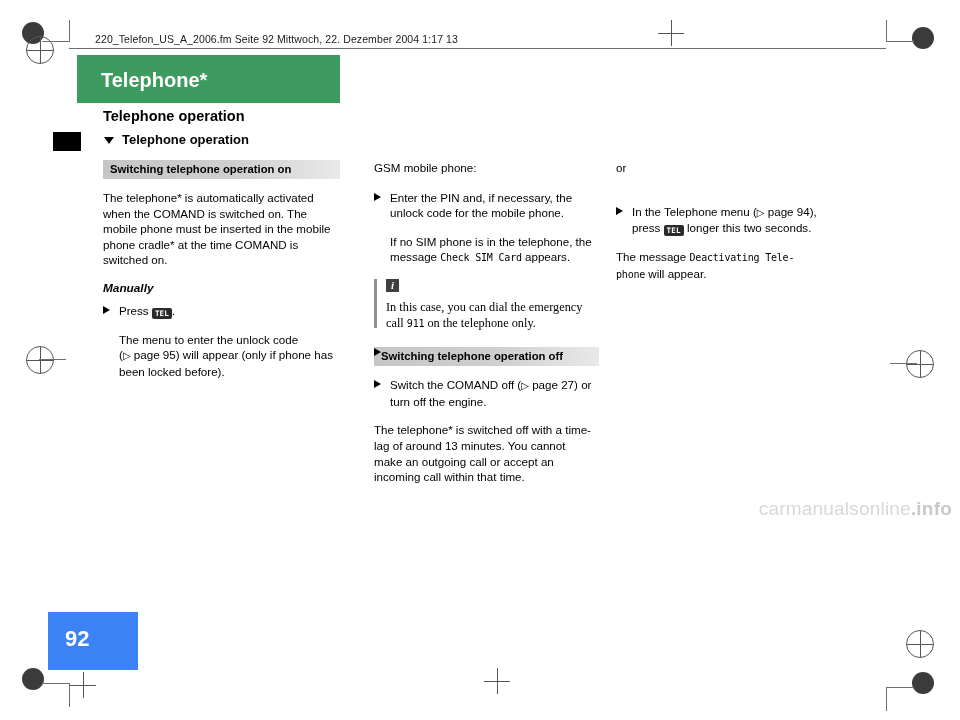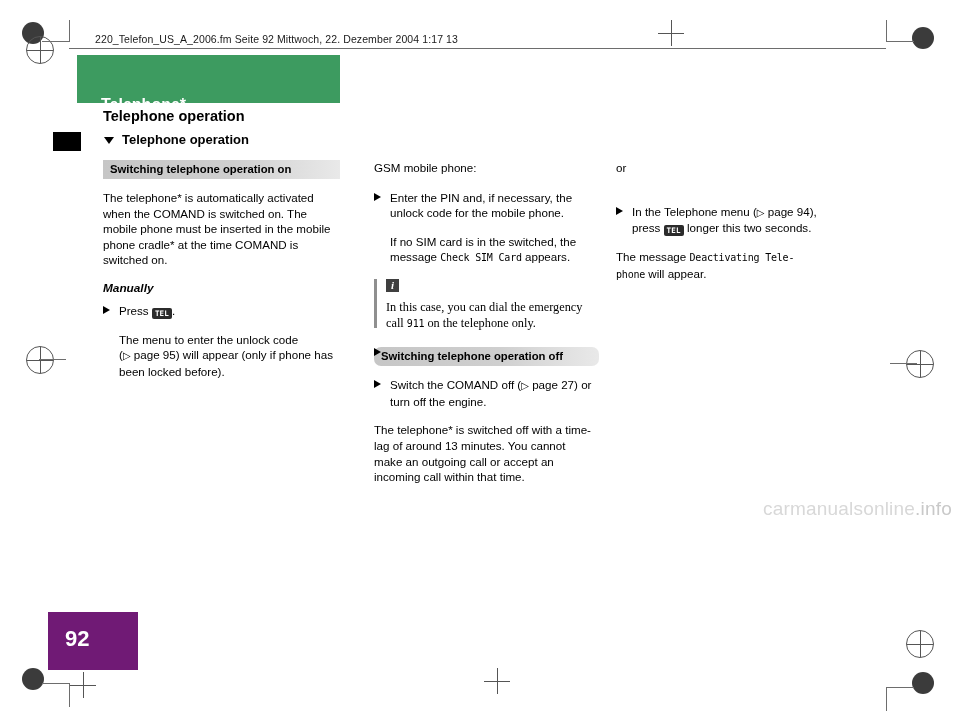--- a/index.html
+++ b/index.html
@@ -73,23 +73,22 @@
     top: 55px;
     width: 263px;
     height: 48px;
     background: #3d9b60;
   }
   .chapter-tab span {
     position: absolute;
     left: 24px;
     top: 14px;
     color: #ffffff;
-    font-size: 16px;
-    font-weight: bold;
-    margin-top: 27px;
+    font-size: 20px;
+    font-weight: bold;
   }
 
   
   .black-square {
     position: absolute;
     left: 53px;
     top: 132px;
     width: 28px;
     height: 19px;
     background: #000;
@@ -137,21 +136,21 @@
   .grey-bar {
     background: linear-gradient(to right, #c6c6c6 0%, #cfcfcf 55%, #e9e9e9 100%);
     height: 15px;
     padding: 2px 0 2px 7px;
     font-size: 11.3px;
     font-weight: bold;
     color: #000;
     line-height: 15px;
     margin-bottom: 11px;
   }
-  .grey-bar.wide { width: 218px; border-radius: 7px; }
+  .grey-bar.wide { width: 218px; }
 
   .italic-head {
     font-style: italic;
     font-weight: bold;
     font-size: 11.8px;
     margin: 0 0 6px 0;
   }
   p {
     margin: 0 0 13px 0;
   }
@@ -239,42 +238,42 @@
     line-height: 15.6px;
   }
 
   
   .page-num {
     position: absolute;
     left: 48px;
     top: 612px;
     width: 90px;
     height: 58px;
-    background: #701a75;
+    background: #3b82f6;
   }
   .page-num span {
     position: absolute;
     left: 17px;
     top: 14px;
     color: #ffffff;
     font-size: 22px;
     font-weight: bold;
   }
 
   
   .watermark {
     position: absolute;
     right: 8px;
     bottom: 4px;
     font-size: 19px;
     color: #d8d8d8;
     letter-spacing: 0.2px;
     font-family: "Liberation Sans", sans-serif;
   }
-  .watermark b { color: #c9c9c9; font-weight: normal; }
+  .watermark b { color: #c9c9c9; font-weight: bold; }
 </style>
 </head>
 <body>
 
 <div class="page">
 
   <div class="reg-dot" style="left:22px; top:22px;"></div>
   <div class="reg-dot" style="left:912px; top:27px;"></div>
   <div class="reg-dot" style="left:22px; top:668px;"></div>
   <div class="reg-dot" style="left:912px; top:672px;"></div>
@@ -330,21 +329,21 @@
 
   <div class="col col2">
     <p style="margin-bottom:14px;">GSM mobile phone:</p>
 
     <div class="bullet">
       <span class="arrow"></span>
       <span>Enter the PIN and, if necessary, the unlock code for the mobile phone.</span>
     </div>
 
     <div class="indent">
-      <span>If no SIM card is in the switched, the message</span>
+      <span>If no SIM phone is in the telephone, the message</span>
       <span class="mono">Check SIM Card</span>
       <span>appears.</span>
     </div>
 
     <div class="note">
       <span class="rule"></span>
       <span class="i-icon">i</span>
       <div class="note-body">
         <span>In this case, you can dial the emergency call</span>
         <span class="mono">911</span>

